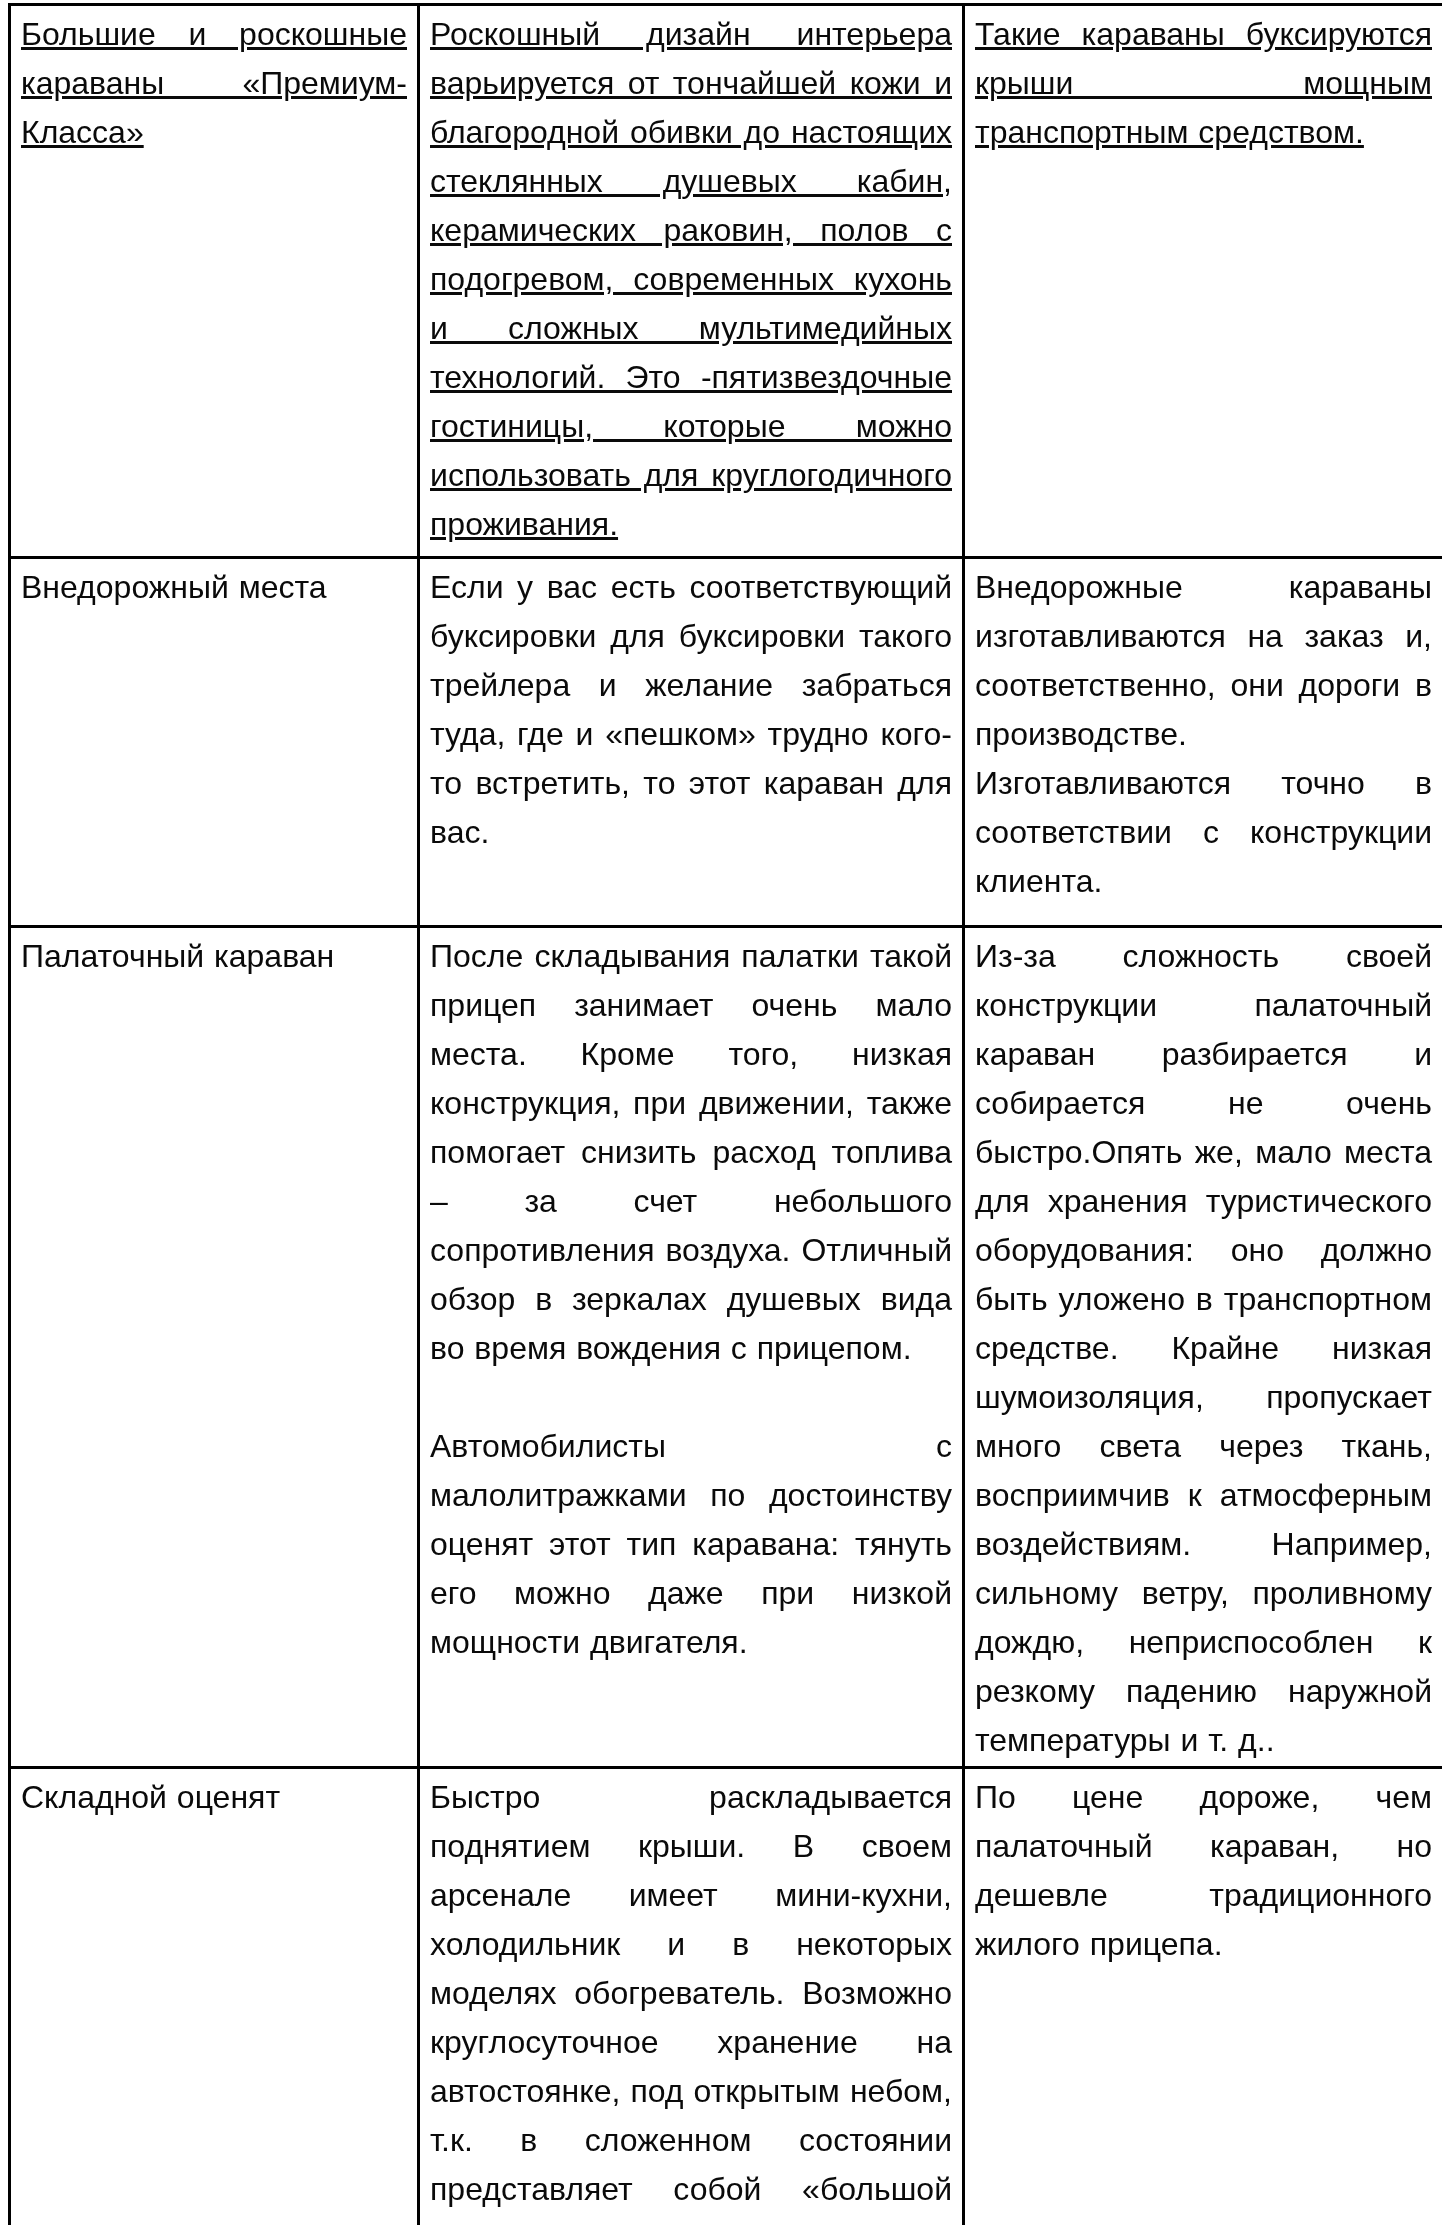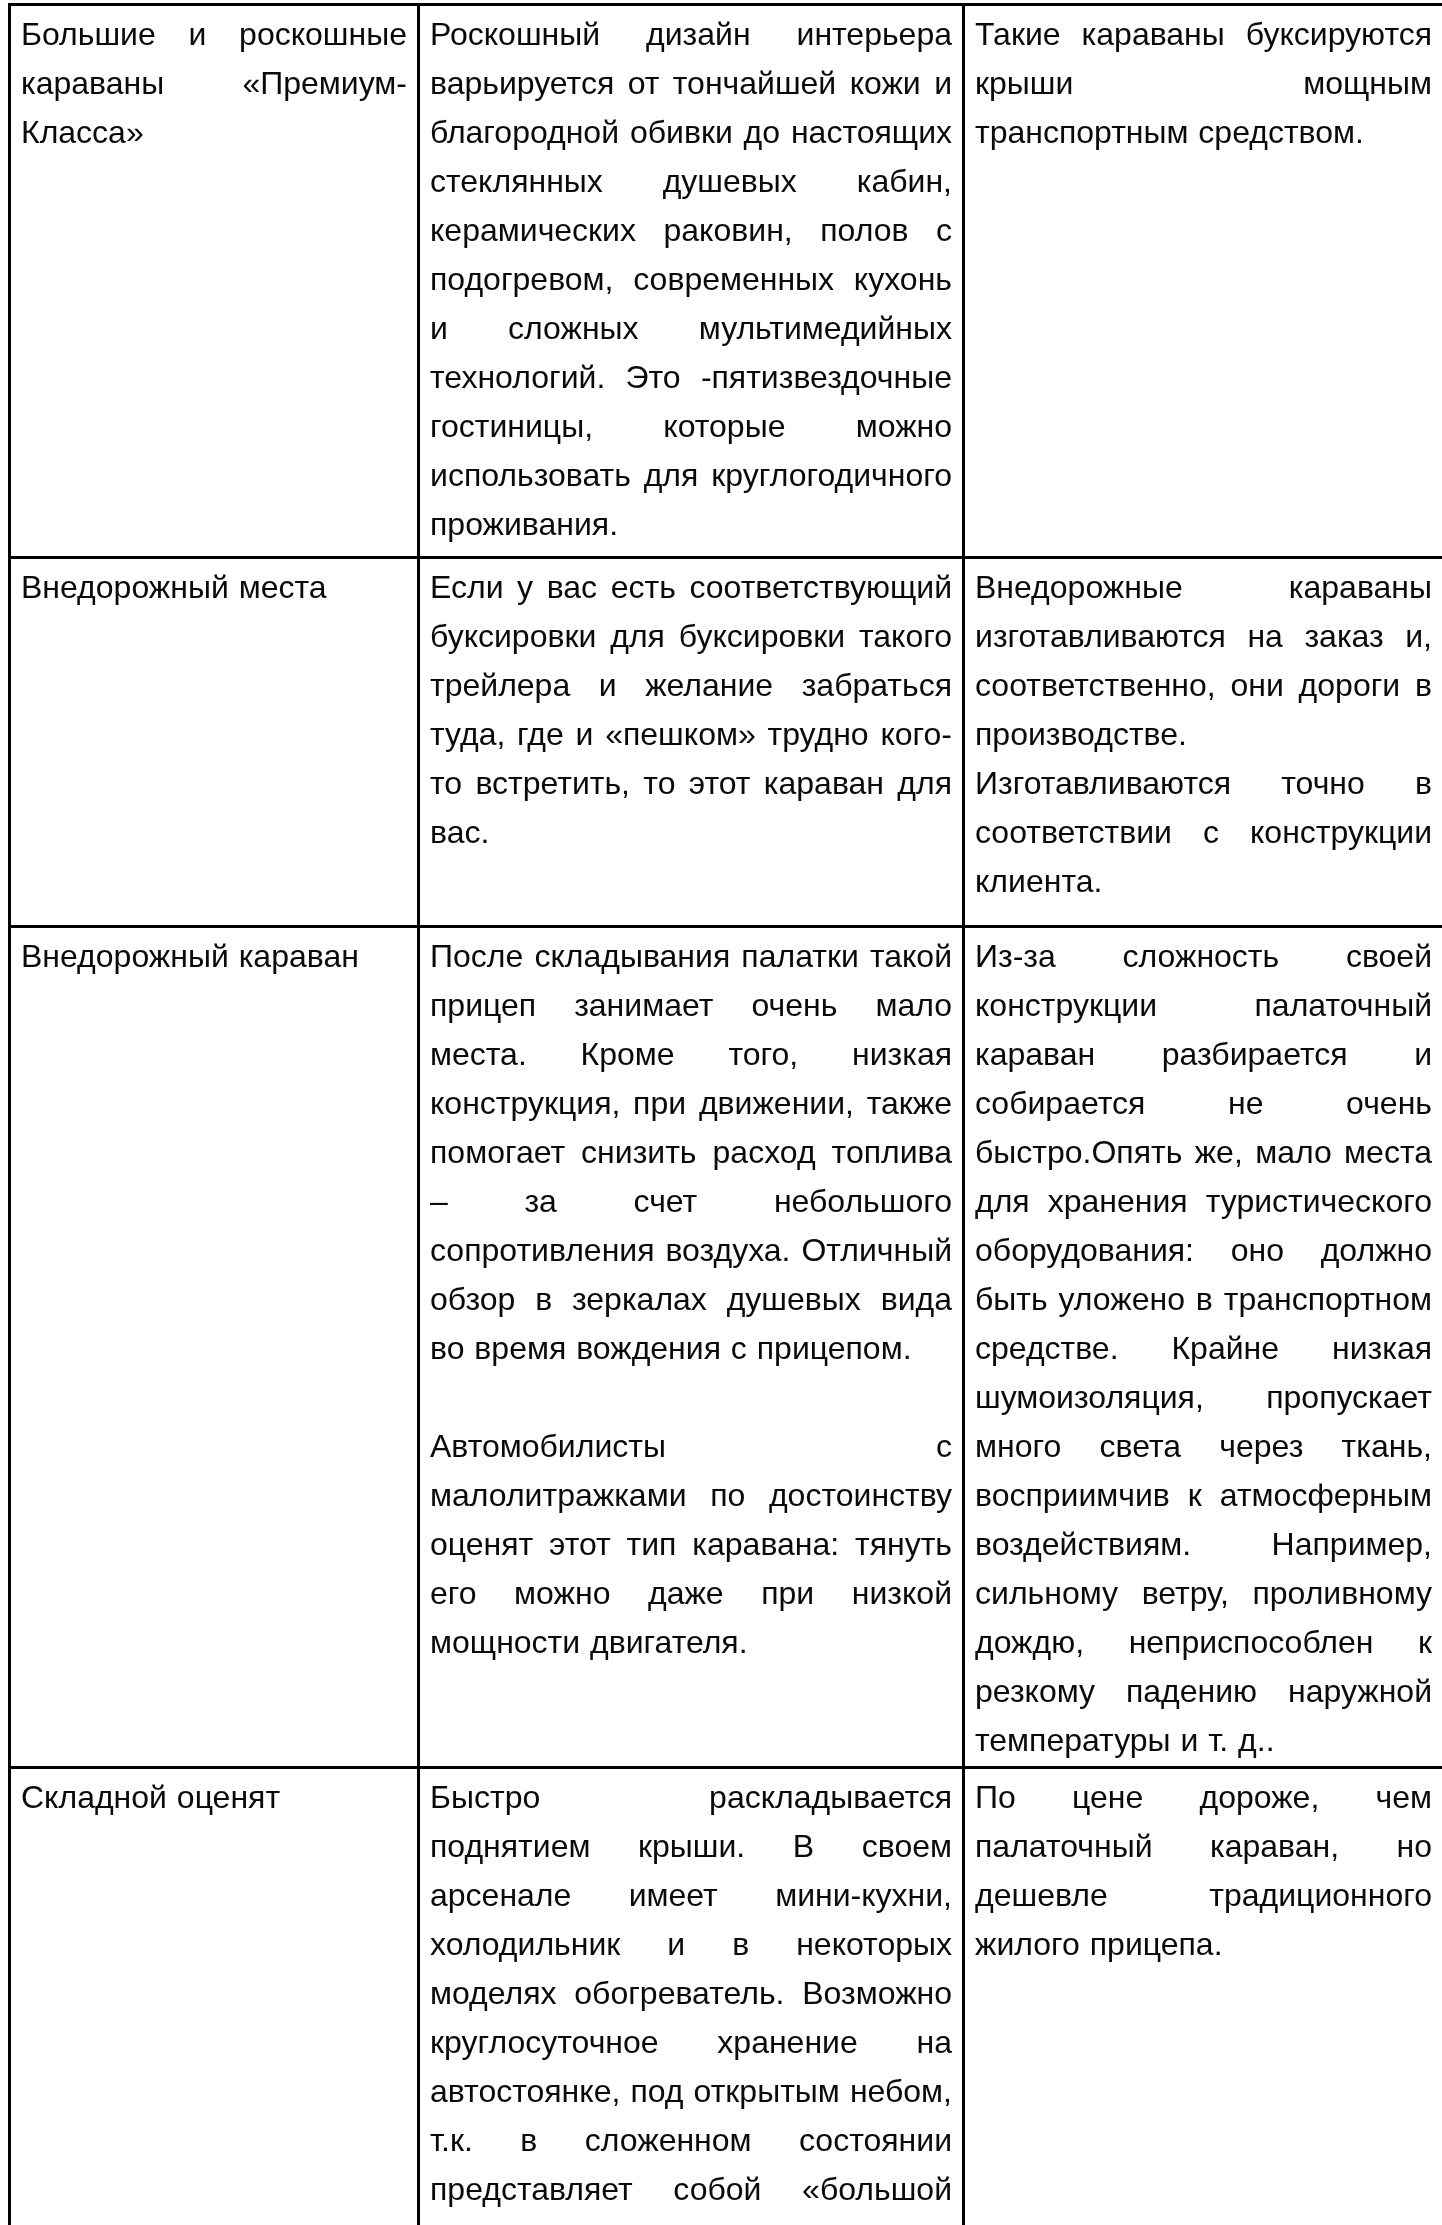--- a/index.html
+++ b/index.html
@@ -32,21 +32,21 @@
     vertical-align: top;
     padding: 4px 10px 0 10px;
     font-size: 32px;
     line-height: 49px;
     text-align: justify;
     color: #0a0a0a;
     word-spacing: 1px;
   }
   td p { margin: 0; }
   td p.blank { height: 49px; }
-  tr.row-0 td { height: 546px; }
+  tr.row-0 td { height: 546px; text-decoration: underline; }
   tr.row-1 td { height: 362px; }
   tr.row-2 td { height: 834px; }
   tr.row-3 td { height: 446px; }
 </style>
 </head>
 <body>
 
 <div class="page">
   <table class="doc-table">
     <colgroup>
@@ -73,21 +73,21 @@
           <td>
             <p>Если у вас есть соответствующий буксировки для буксировки такого трейлера и желание забраться туда, где и «пешком» трудно кого-то встретить, то этот караван для вас.</p>
           </td>
           <td>
             <p>Внедорожные караваны изготавливаются на заказ и, соответственно, они дороги в производстве.</p>
             <p>Изготавливаются точно в соответствии с конструкции клиента.</p>
           </td>
         </tr>
         <tr class="row-2">
           <td>
-            <p>Внедорожный караван</p>
+            <p>Палаточный караван</p>
           </td>
           <td>
             <p>После складывания палатки такой прицеп занимает очень мало места. Кроме того, низкая конструкция, при движении, также помогает снизить расход топлива – за счет небольшого сопротивления воздуха. Отличный обзор в зеркалах душевых вида во время вождения с прицепом.</p>
             <p class="blank"></p>
             <p>Автомобилисты с малолитражками по достоинству оценят этот тип каравана: тянуть его можно даже при низкой мощности двигателя.</p>
           </td>
           <td>
             <p>Из-за сложность своей конструкции палаточный караван разбирается и собирается не очень быстро.Опять же, мало места для хранения туристического оборудования: оно должно быть уложено в транспортном средстве. Крайне низкая шумоизоляция, пропускает много света через ткань, восприимчив к атмосферным воздействиям. Например, сильному ветру, проливному дождю, неприспособлен к резкому падению наружной температуры и т. д..</p>
           </td>
         </tr>

